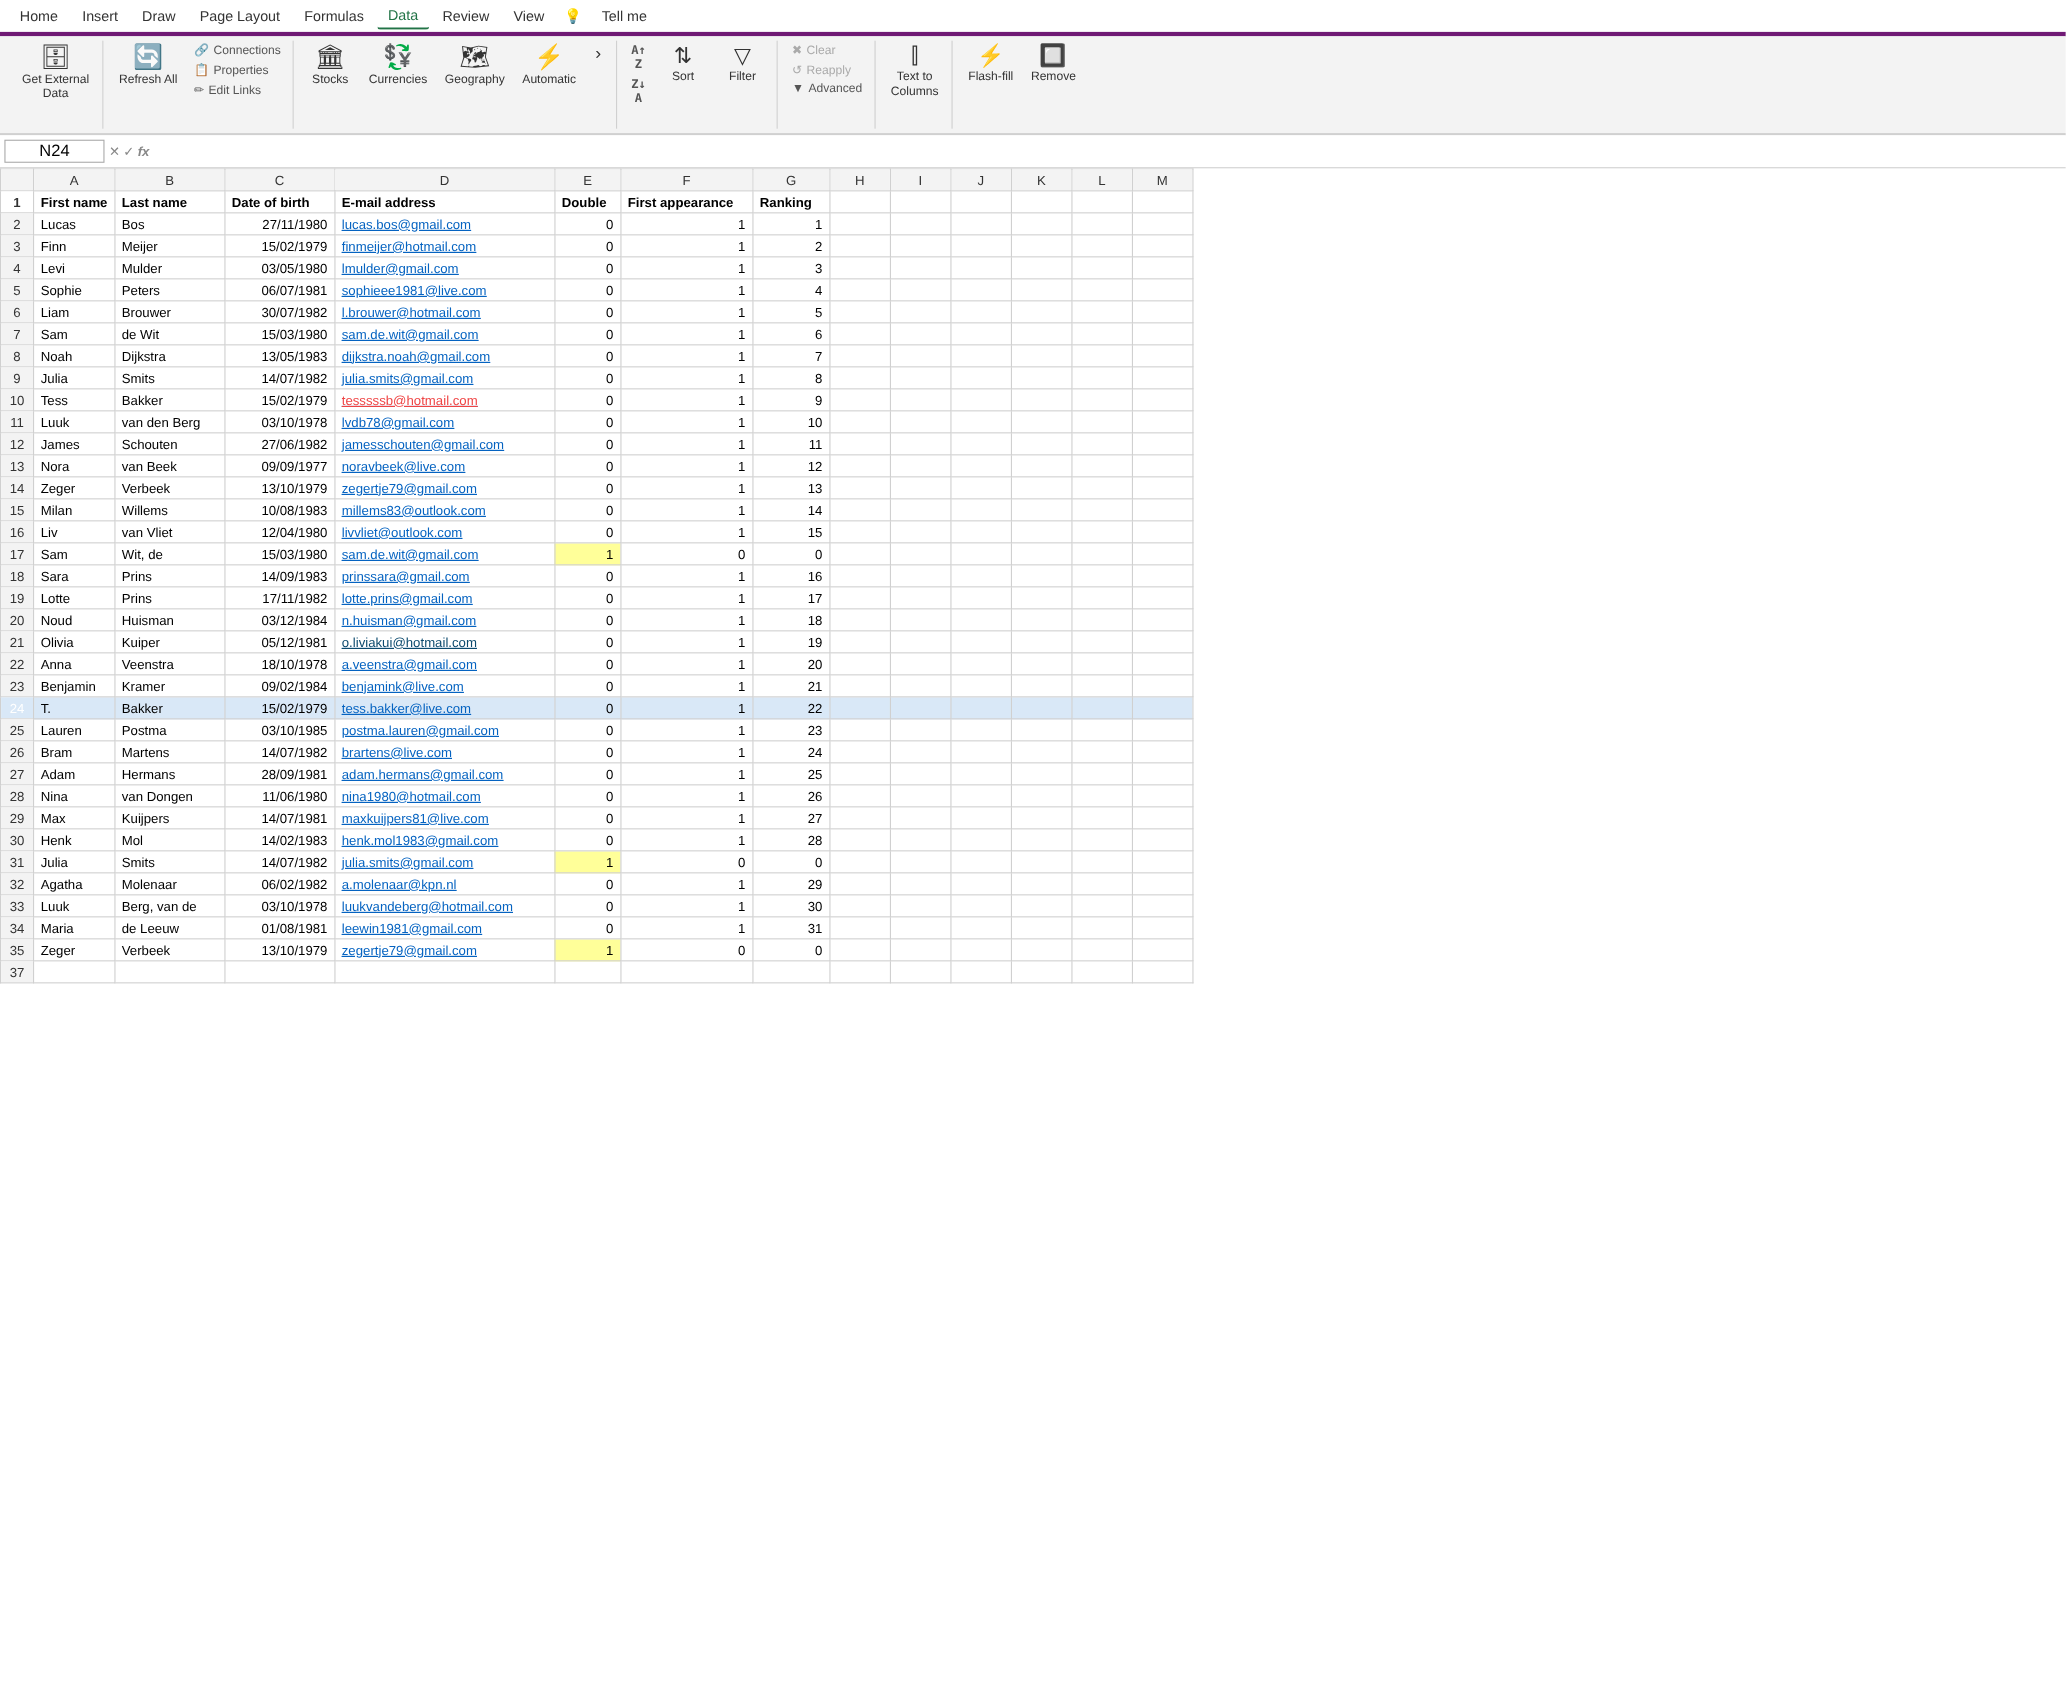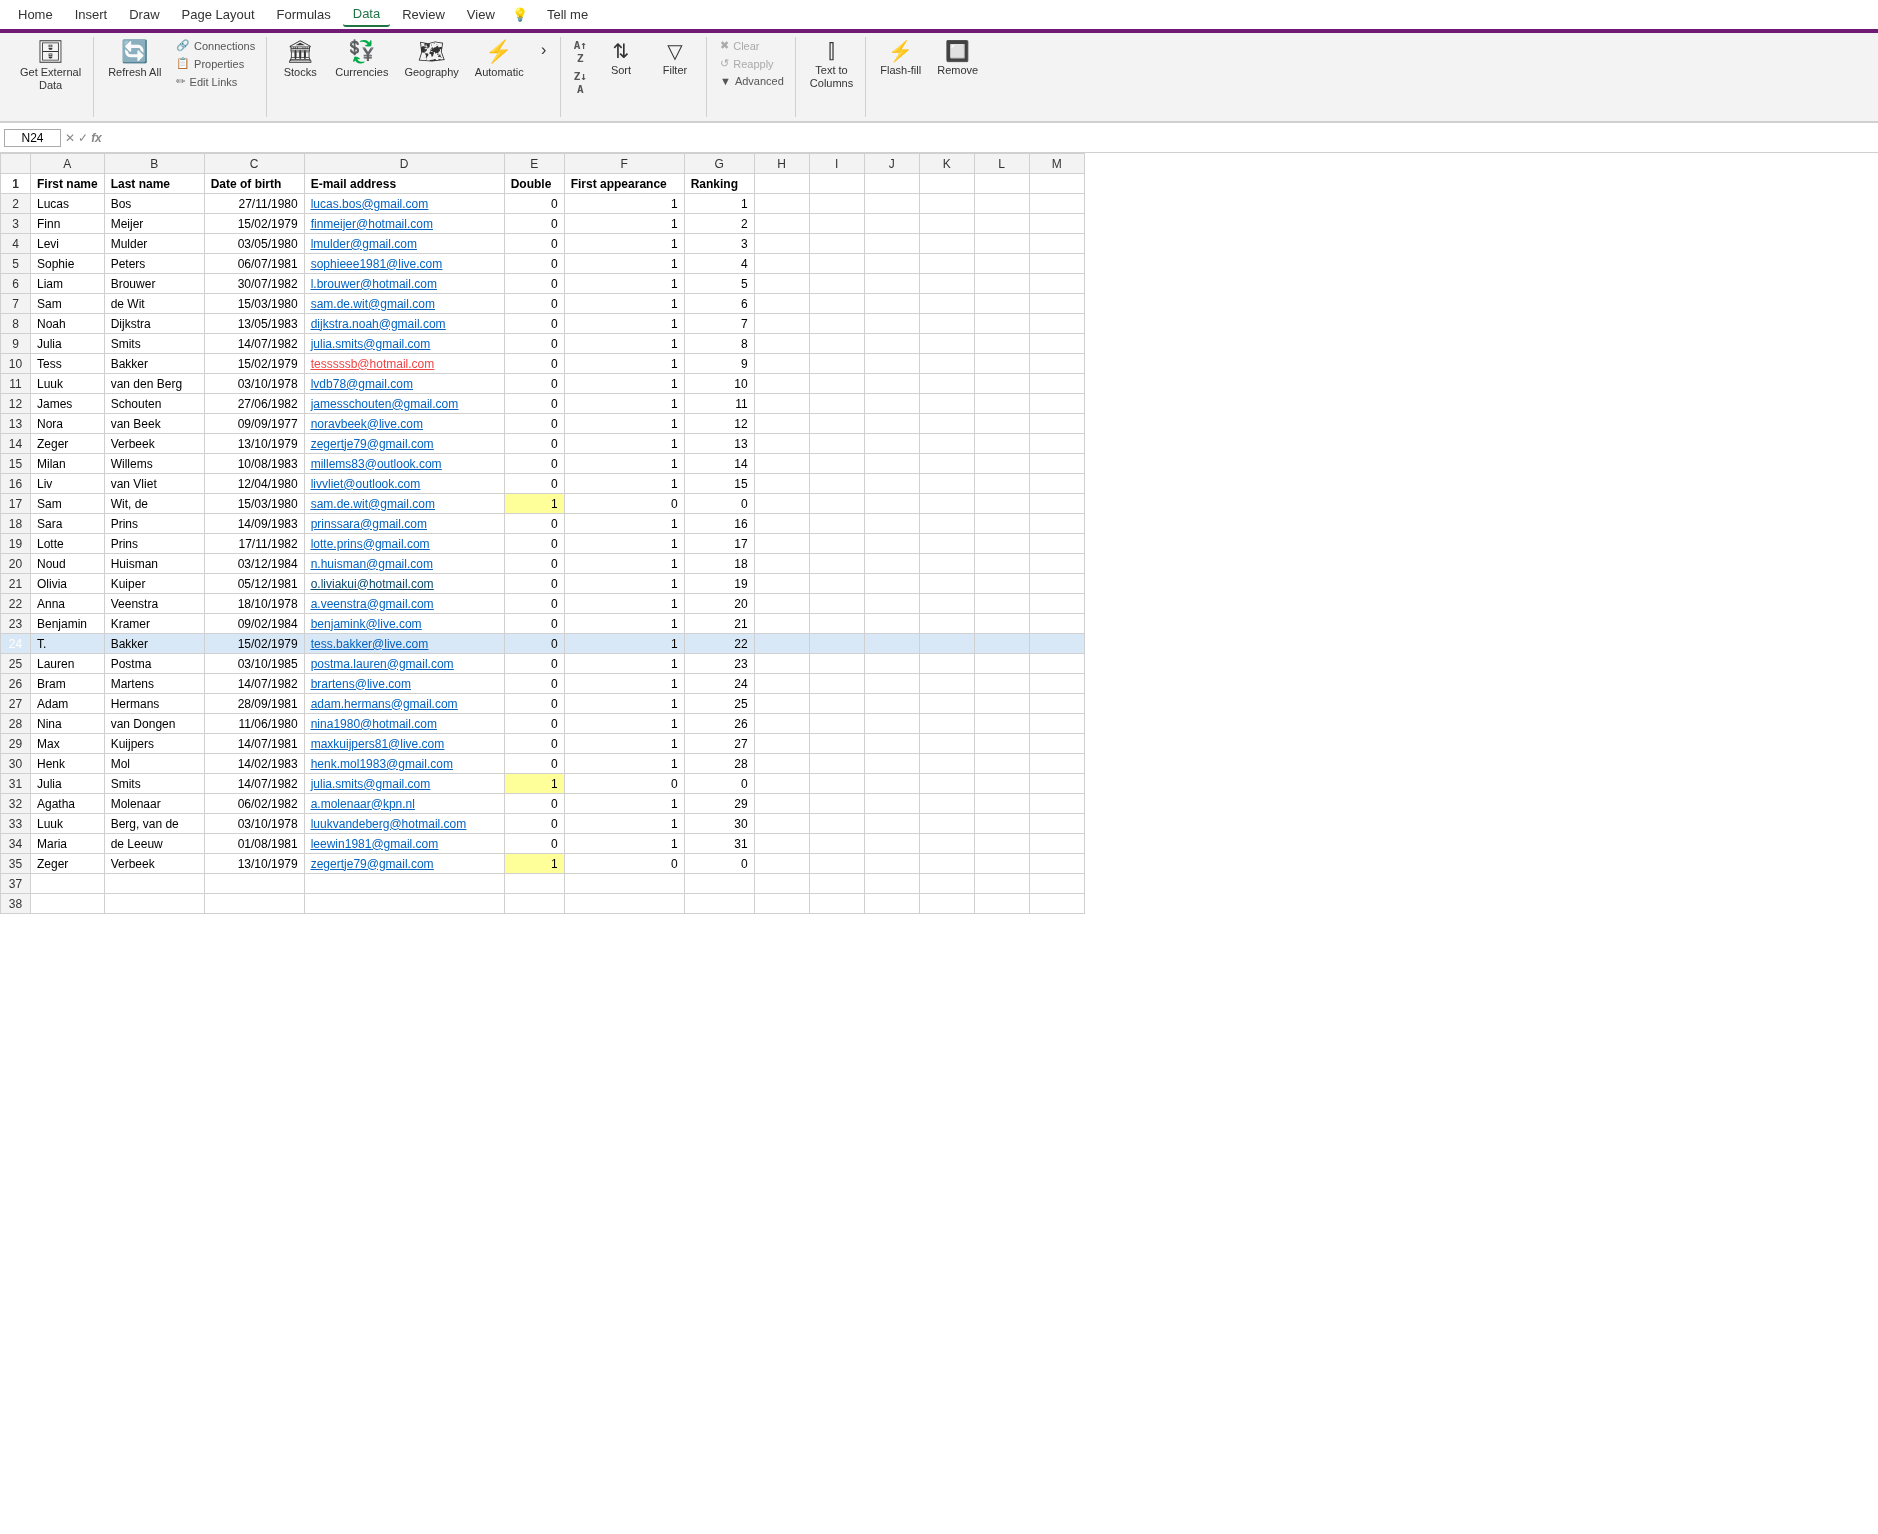--- a/index.html
+++ b/index.html
@@ -90,25 +90,25 @@
     .formula-bar {
       display: flex;
       align-items: center;
       border-bottom: 1px solid #d0d0d0;
       padding: 2px 4px;
       gap: 4px;
       height: 30px;
       background: #fff;
     }
     .cell-ref {
-      width: 57px;
+      width: 91px;
       border: 1px solid #aaa;
       text-align: center;
       padding: 1px 4px;
-      font-size: 12px;
+      font-size: 15px;
     }
     .formula-icons {
       display: flex;
       gap: 3px;
       align-items: center;
       color: #888;
     }
     .formula-input {
       flex: 1;
       border: none;
@@ -917,31 +917,15 @@
           <td class="col-E cell-num"></td>
           <td class="col-F cell-num"></td>
           <td class="col-G cell-num"></td>
           <td class="col-H cell-text"></td>
           <td class="col-I cell-text"></td>
           <td class="col-J cell-text"></td>
           <td class="col-K cell-text"></td>
           <td class="col-L cell-text"></td>
           <td class="col-M cell-text"></td>
         </tr>
-        <tr>
-          <td class="row-header">38</td>
-          <td class="col-A cell-text"></td>
-          <td class="col-B cell-text"></td>
-          <td class="col-C cell-num"></td>
-          <td class="col-D cell-text"></td>
-          <td class="col-E cell-num"></td>
-          <td class="col-F cell-num"></td>
-          <td class="col-G cell-num"></td>
-          <td class="col-H cell-text"></td>
-          <td class="col-I cell-text"></td>
-          <td class="col-J cell-text"></td>
-          <td class="col-K cell-text"></td>
-          <td class="col-L cell-text"></td>
-          <td class="col-M cell-text"></td>
-        </tr>
       </tbody>
   </table>
 </div>
 
 </body></html>

